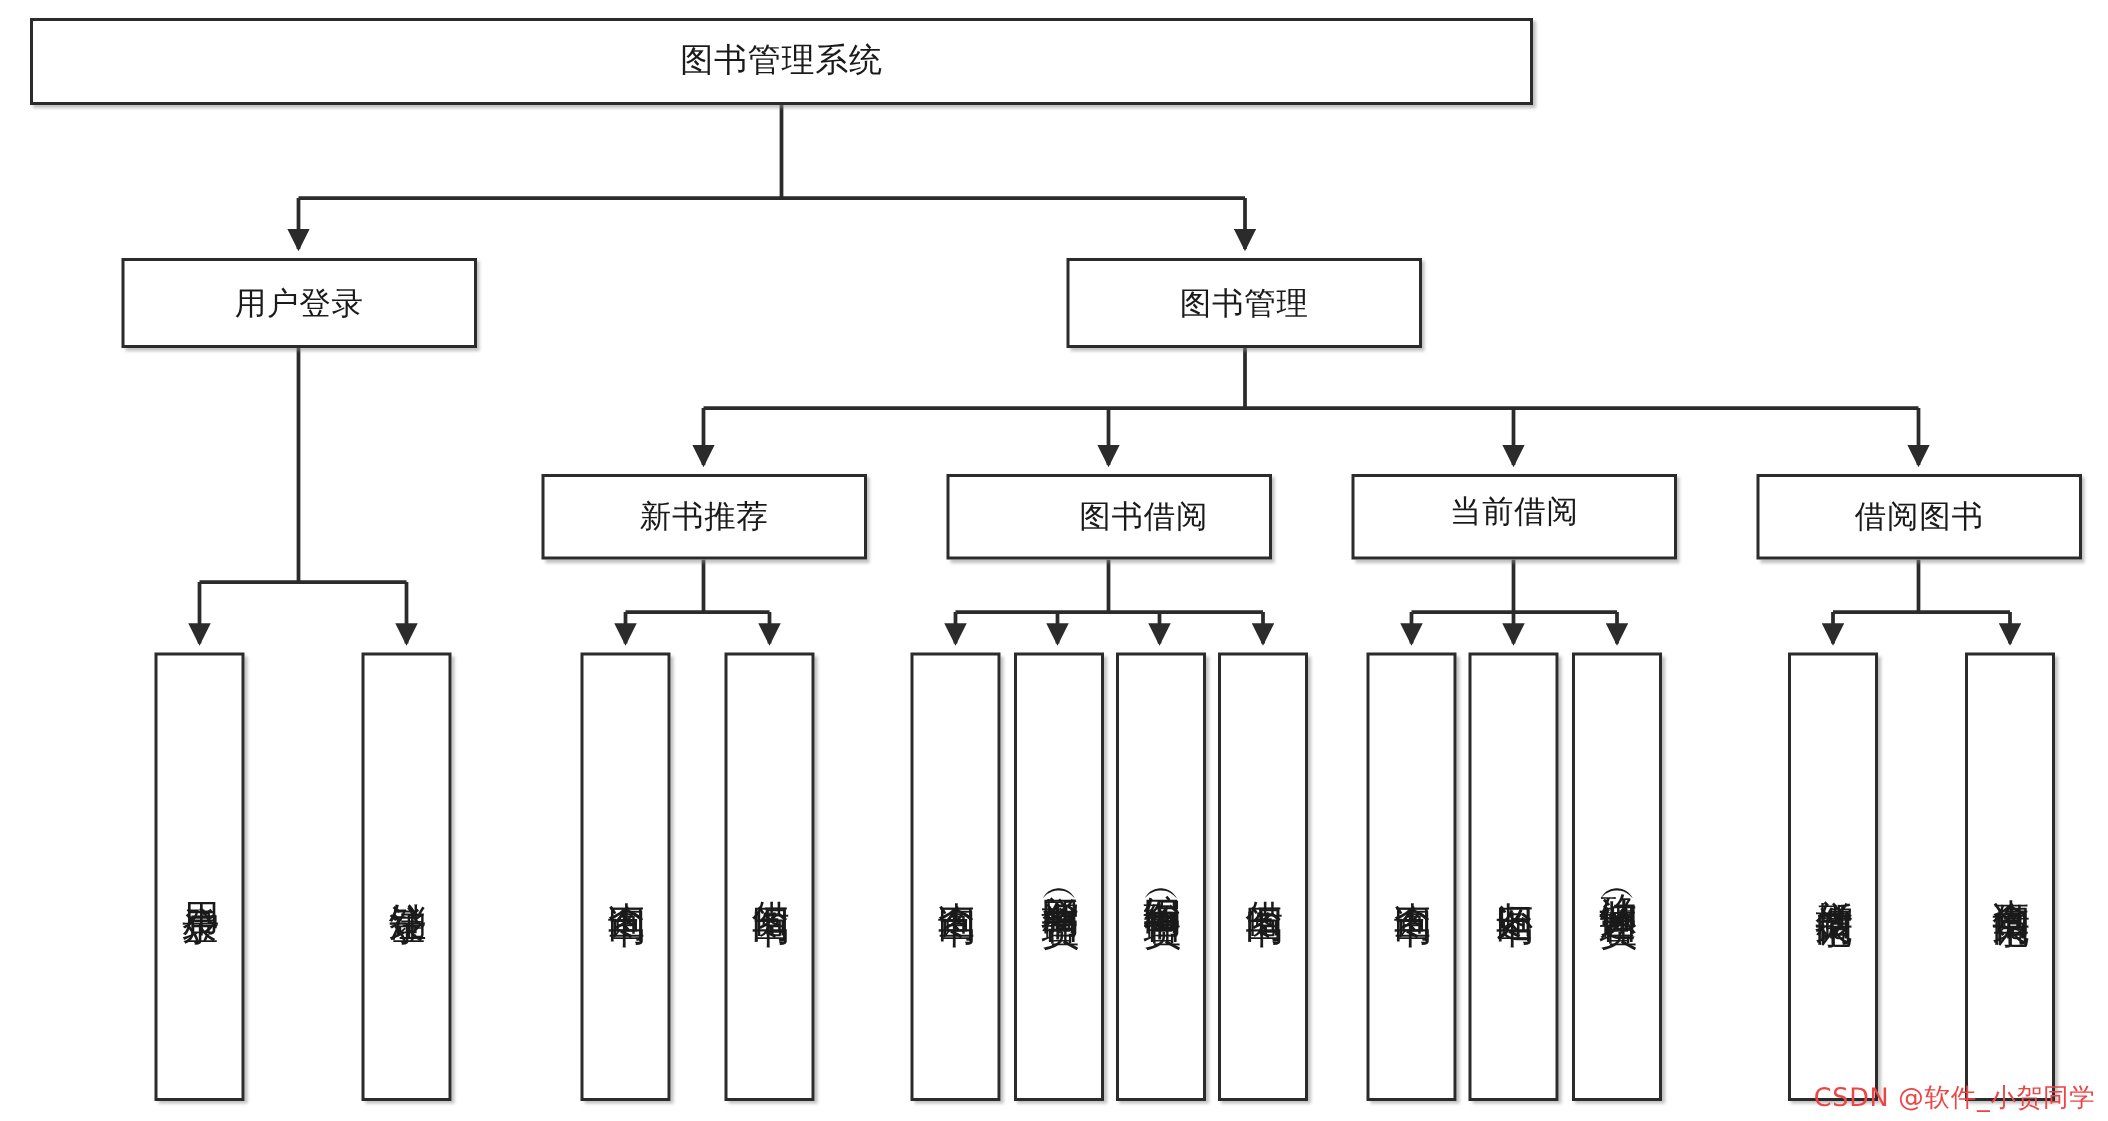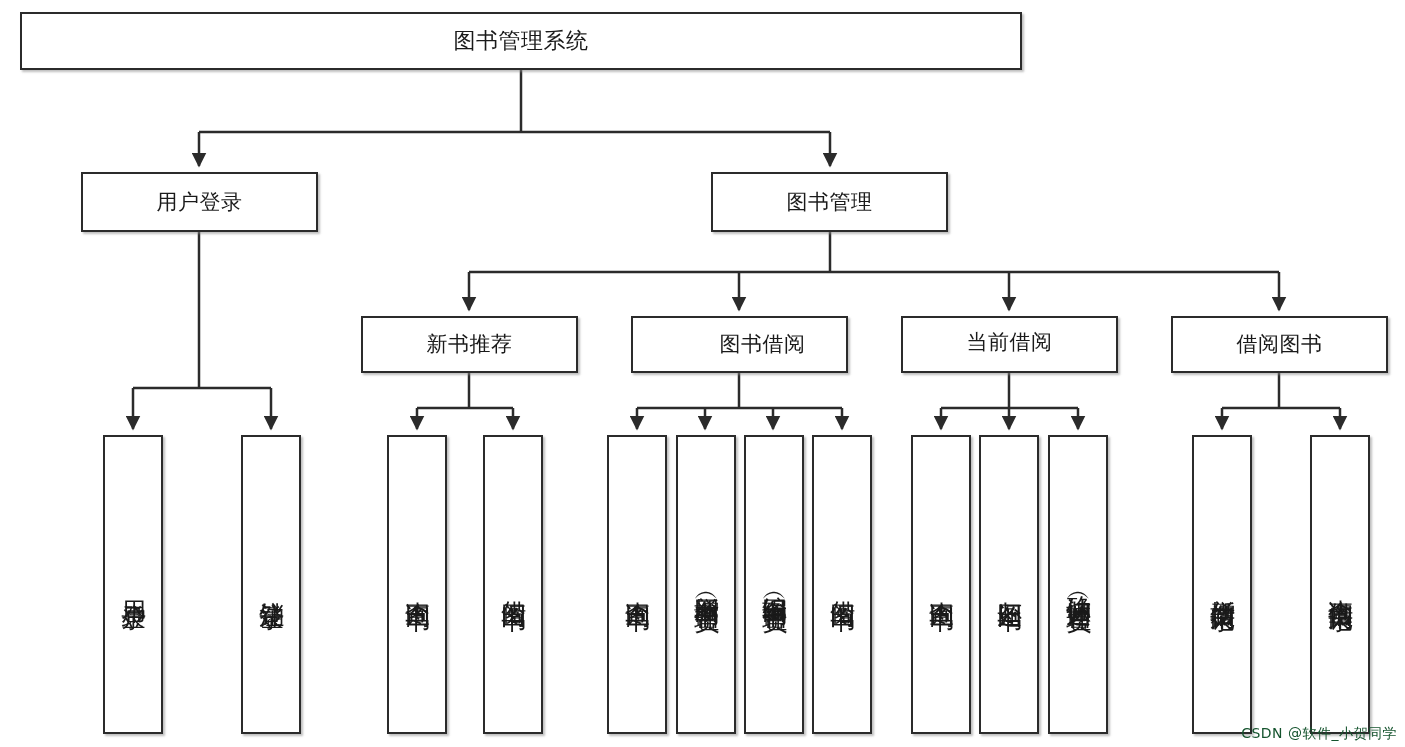--- a/index.html
+++ b/index.html
@@ -69,22 +69,22 @@
     justify-content: center;
     margin: 0 auto;
   }
   .node.vert.tall .label {
     font-size: 25px;
   }
   .watermark {
     position: absolute;
     right: 8px;
     bottom: 4px;
-    font-size: 14px;
-    color: #14532d;
+    font-size: 17px;
+    color: #ef4444;
     letter-spacing: 0.5px;
     z-index: 5;
     white-space: nowrap;
   }
 </style>
 </head>
 <body>
 
 <div id="canvas">
 

